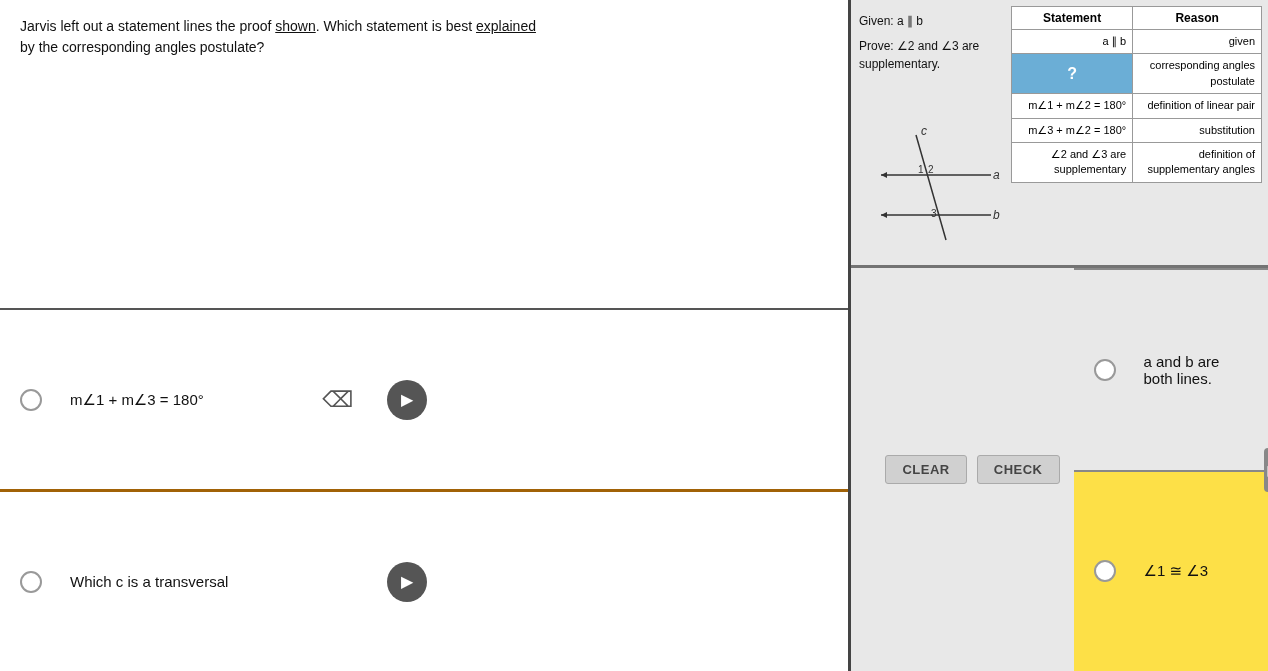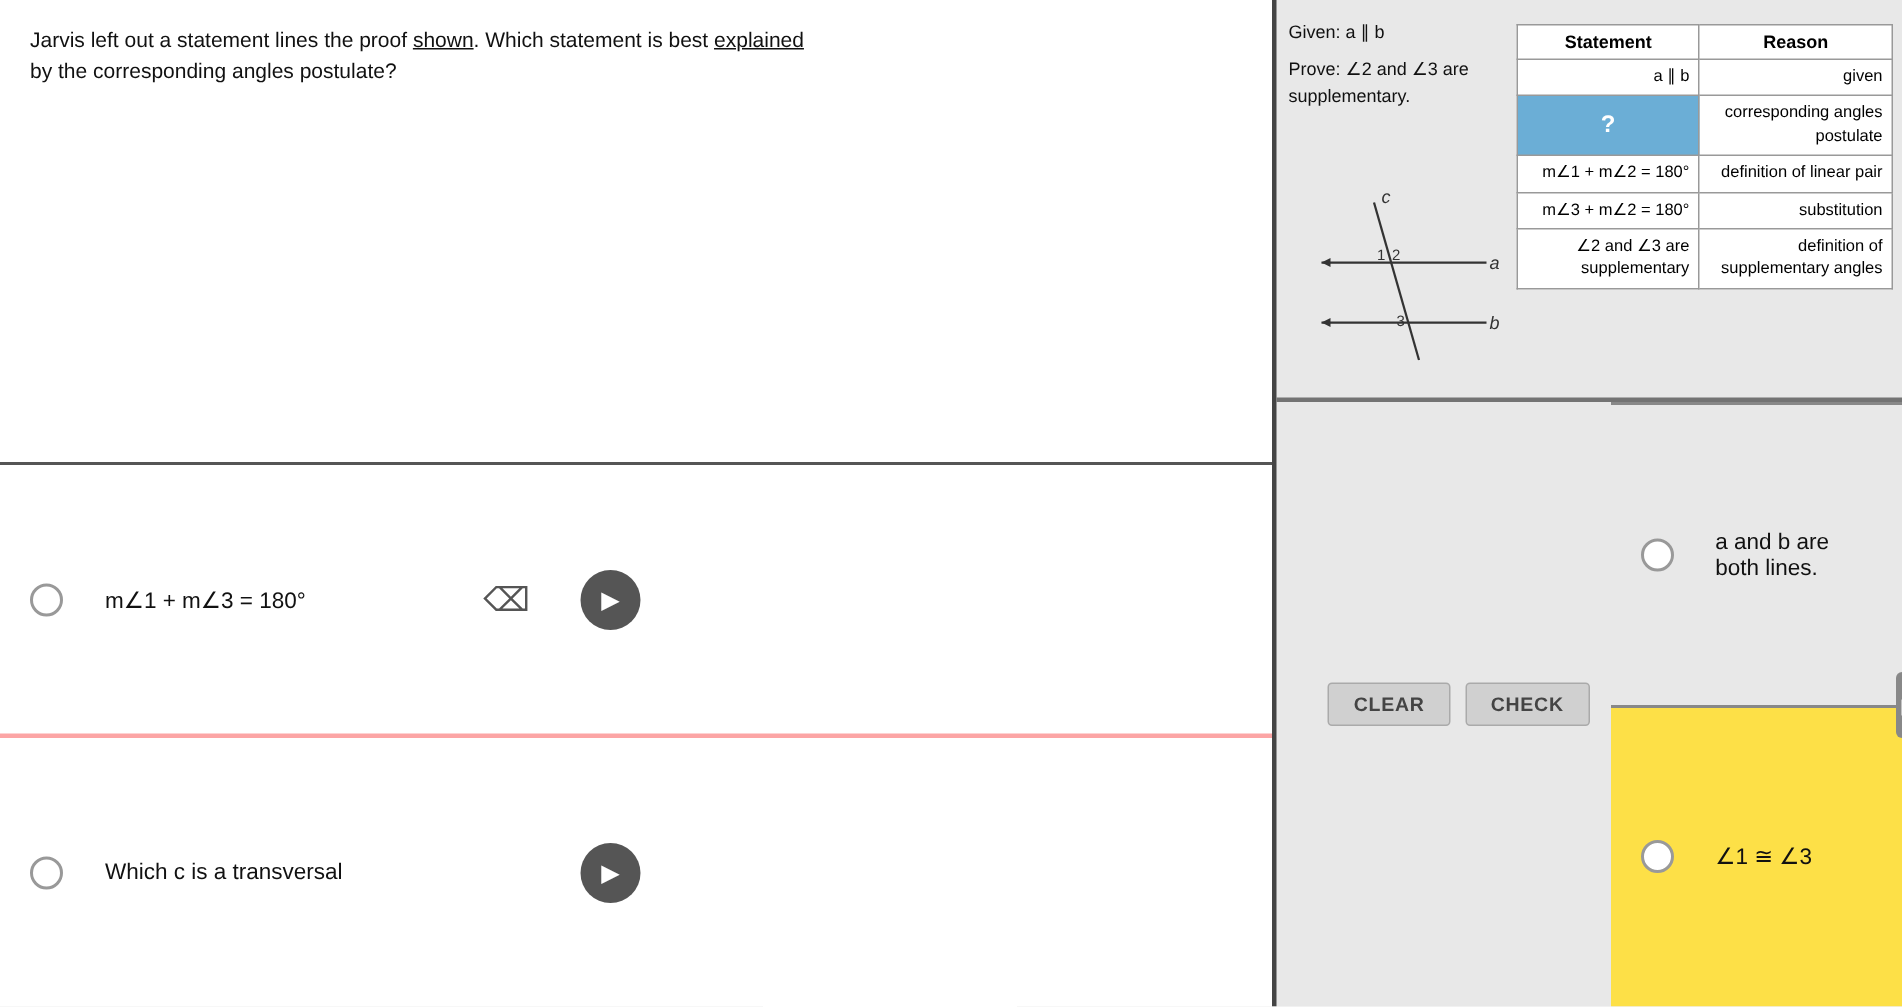--- a/index.html
+++ b/index.html
@@ -159,21 +159,21 @@
       width: 158px;
       padding: 10px 8px;
       font-size: 12px;
       line-height: 1.9;
       color: #111;
       position: relative;
     }
 
     .table-col {
       flex: 1;
-      padding: 16px 6px 0 2px;
+      padding: 6px 6px 0 2px;
       overflow: hidden;
     }
 
     .proof-bottom {
       flex: 1;
       display: flex;
       align-items: center;
       justify-content: flex-end;
       padding: 10px 14px;
       gap: 10px;
@@ -202,21 +202,21 @@
       border-radius: 4px;
       display: flex;
       align-items: center;
       justify-content: center;
       cursor: pointer;
       z-index: 20;
     }
 
     .choice-top {
       flex: 1;
-      border-bottom: 3px solid #fca5a5;
+      border-bottom: 3px solid #a16207;
       display: flex;
       align-items: center;
       padding: 0 20px;
       gap: 14px;
       position: relative;
     }
 
     .choice-bottom {
       flex: 1;
       display: flex;

